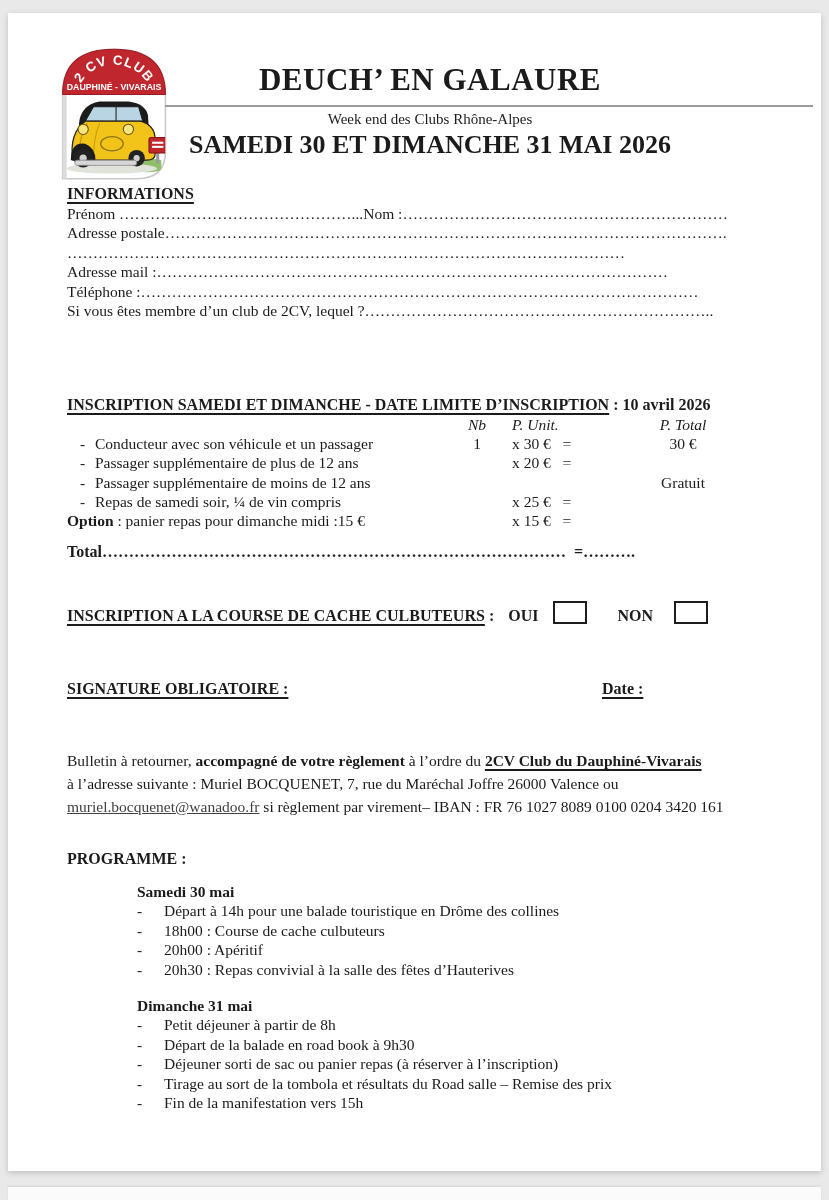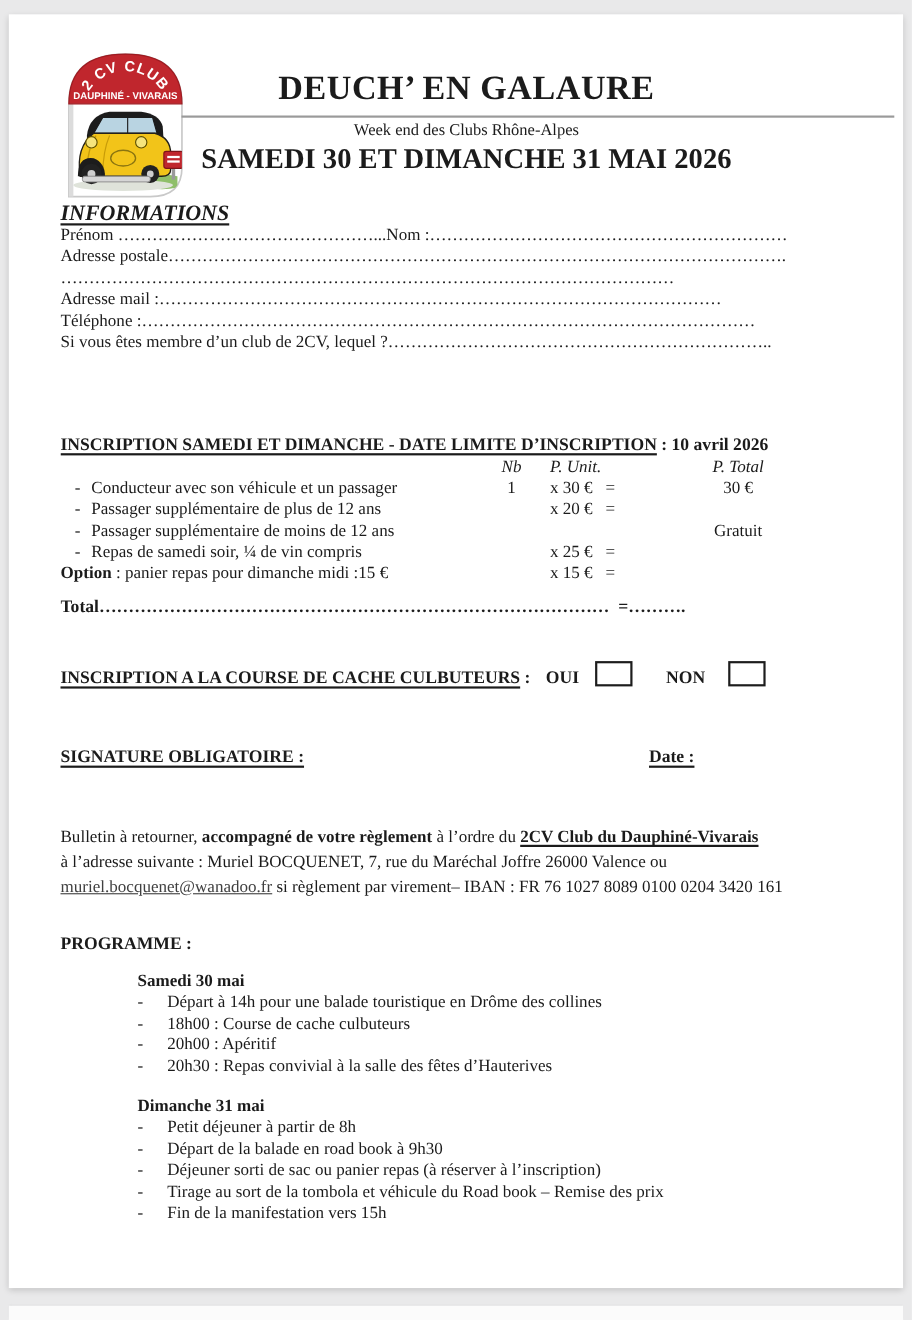--- a/index.html
+++ b/index.html
@@ -11,39 +11,39 @@
   }
   .page{
     position:absolute;left:8px;top:13px;width:813px;height:1158px;
     background:#ffffff;
     box-shadow:0 2px 6px rgba(0,0,0,0.18);
   }
   .page2{
     position:absolute;left:8px;top:1187px;width:813px;height:13px;
     background:#fbfbfb;box-shadow:0 -1px 2px rgba(0,0,0,0.08);
   }
-  section{position:absolute;left:47px;right:28px;}
+  section{position:absolute;left:59px;right:28px;}
   .pre{white-space:pre;}
   .nowrap{white-space:nowrap;overflow:hidden;}
   .bold{font-weight:bold;}
   .bu{font-weight:bold;text-decoration:underline;text-underline-offset:3px;text-decoration-thickness:1.5px;}
 
   
   .logo{position:absolute;left:44px;top:30px;width:124px;height:146px;}
 
   
   .titleblock{top:50px;text-align:center;}
   .title{font-size:31px;font-weight:bold;line-height:34px;letter-spacing:0.5px;}
   .title-rule{position:absolute;left:157px;right:8px;top:92px;height:2px;background:#9a9a9a;}
   .subtitle{font-size:15px;line-height:19px;margin-top:13px;}
   .dateline{font-size:26px;font-weight:bold;line-height:32px;}
 
   
   .sec-info{top:171px;}
-  .sec-head{font-size:20px;line-height:20px;font-style:italic;}
+  .sec-head{font-size:16px;line-height:20px;}
   .infoline{font-size:15.5px;line-height:19.4px;}
   .sec-vehicule{top:327px;font-size:15.5px;line-height:20px;}
   .sec-vehicule .bu{font-size:16px;}
 
   
   .sec-inscription{top:382px;}
   .ins-head{font-size:16px;line-height:20px;margin-bottom:0px;}
   .trow{
     display:grid;
     grid-template-columns:28px 347px 70px 121px 100px auto;
@@ -247,21 +247,21 @@
       <div class="prow">
           <span>-</span>
           <span>Départ de la balade en road book à 9h30</span>
         </div>
       <div class="prow">
           <span>-</span>
           <span>Déjeuner sorti de sac ou panier repas (à réserver à l’inscription)</span>
         </div>
       <div class="prow">
           <span>-</span>
-          <span>Tirage au sort de la tombola et véhicule du Road book – Remise des prix</span>
+          <span>Tirage au sort de la tombola et résultats du Road salle – Remise des prix</span>
         </div>
       <div class="prow">
           <span>-</span>
           <span>Fin de la manifestation vers 15h</span>
         </div>
     </div>
   </section>
 
 </div>
 

